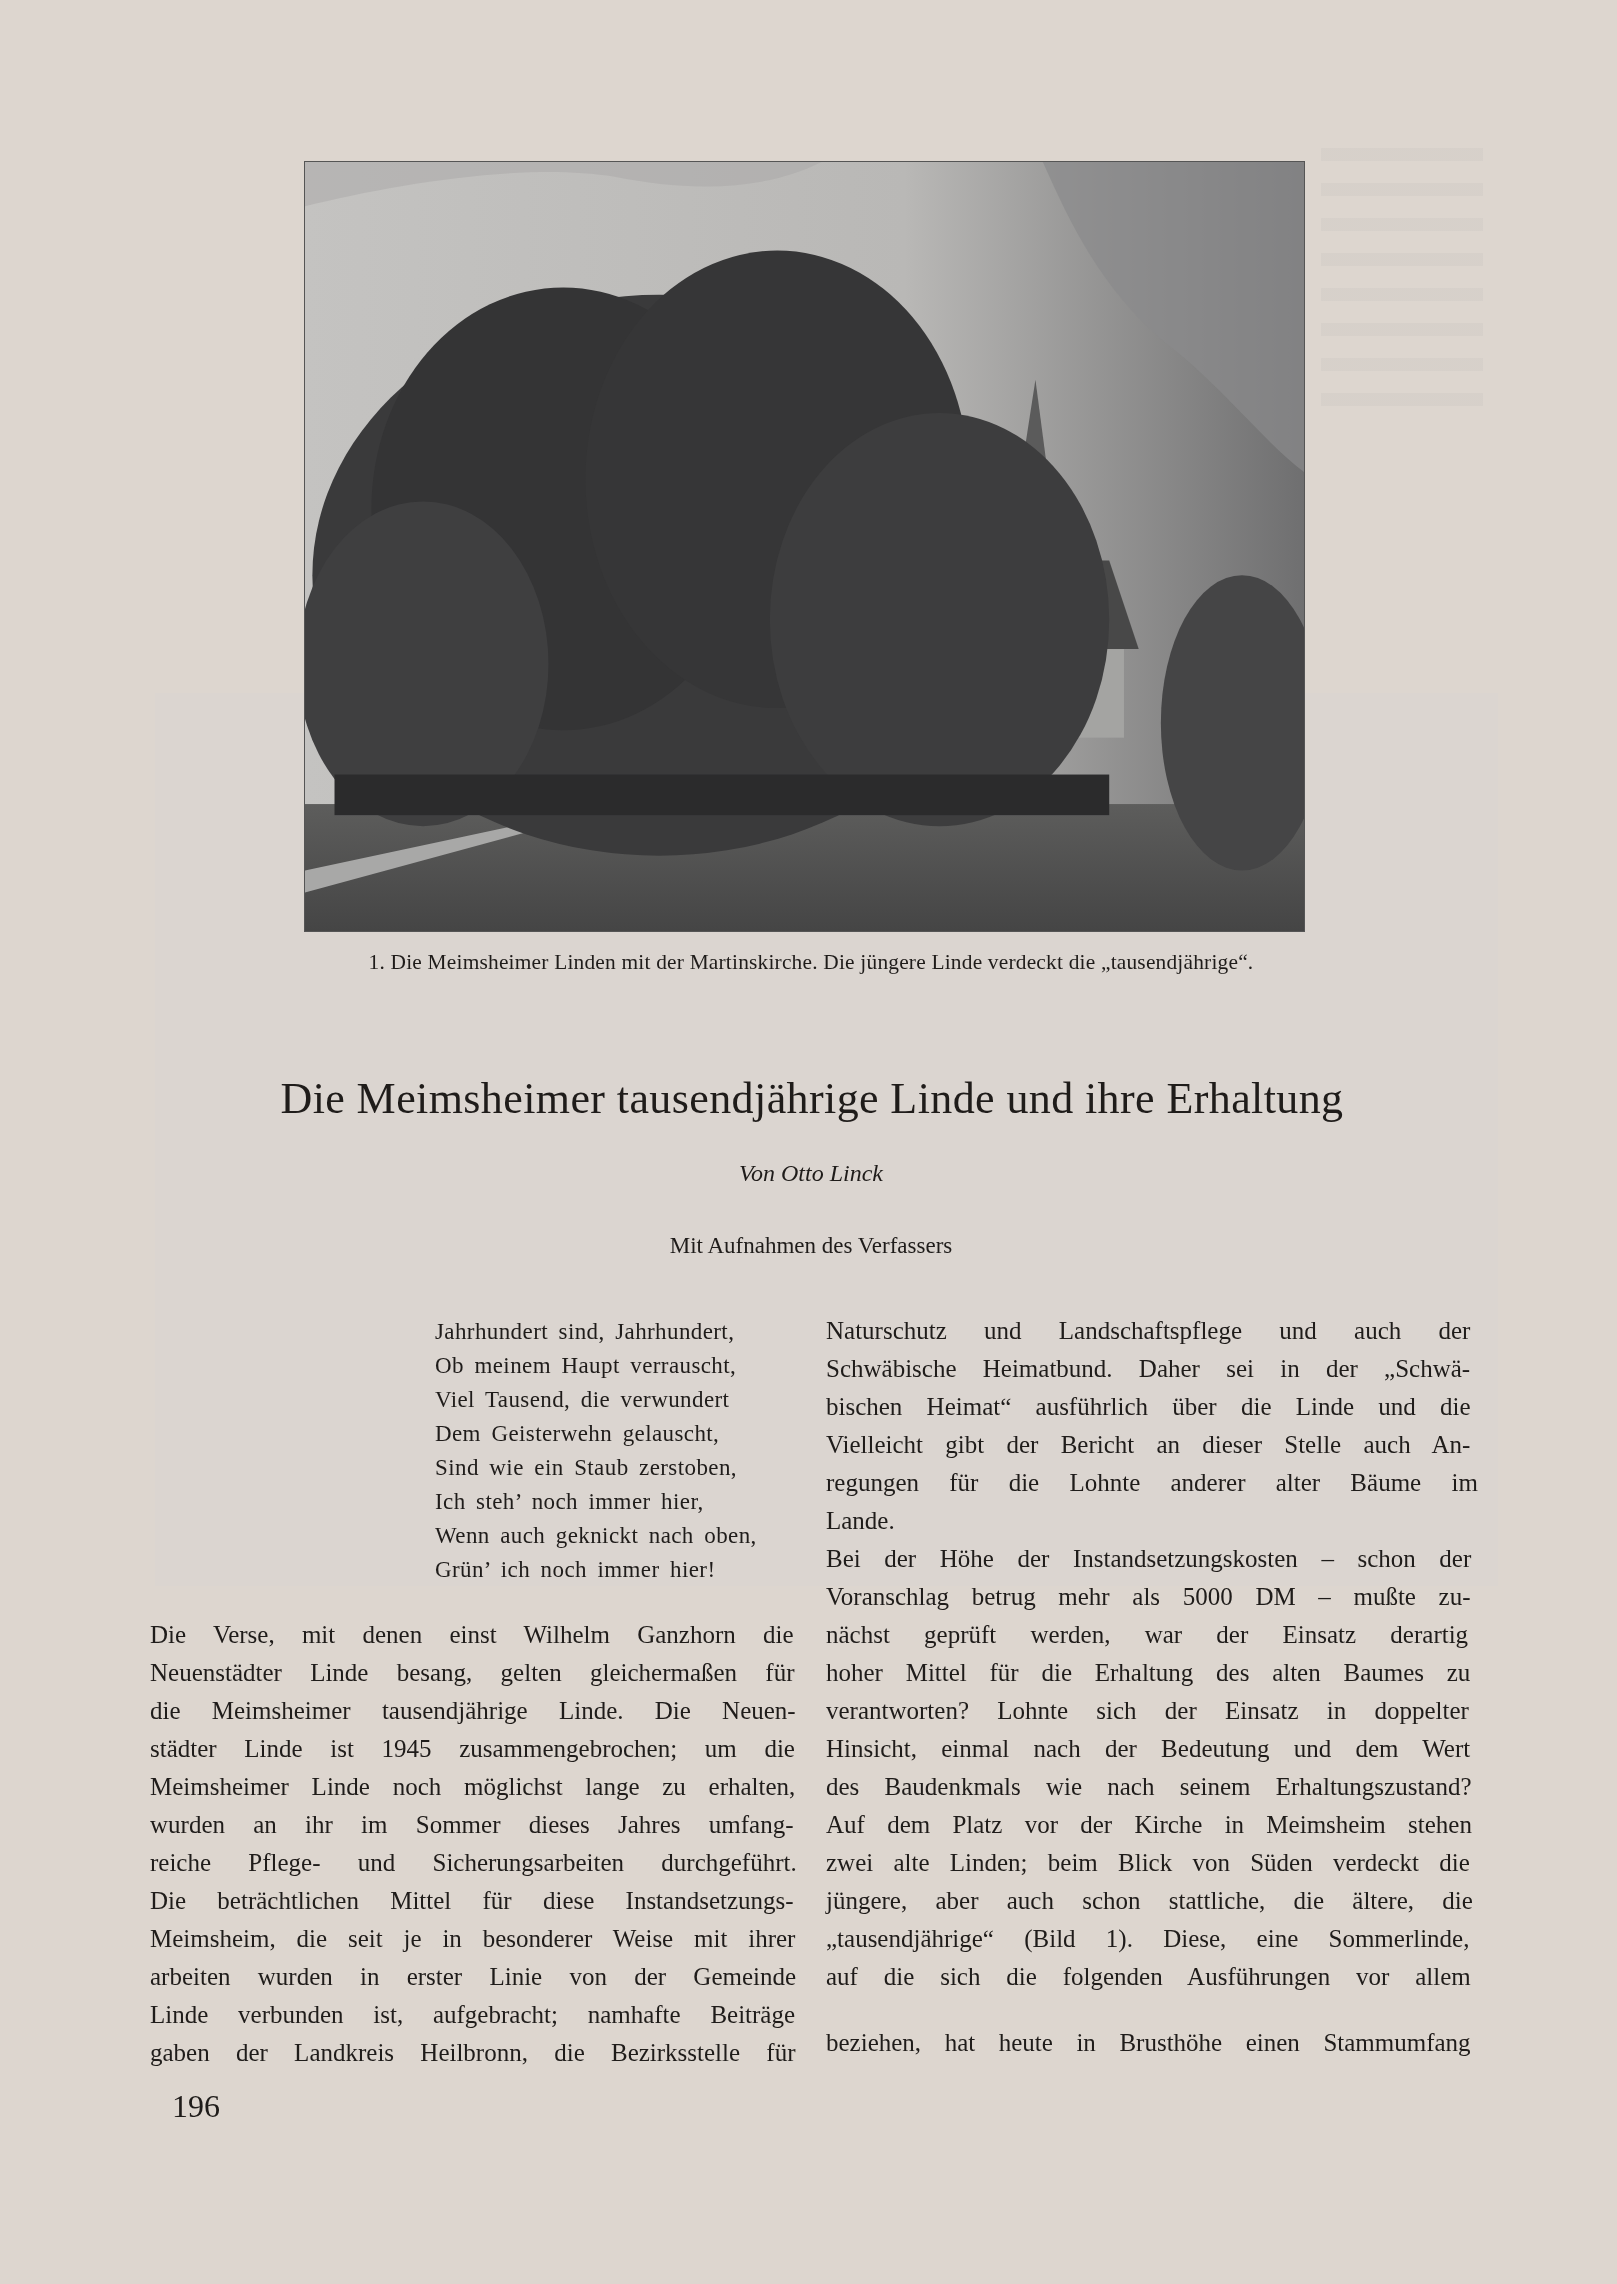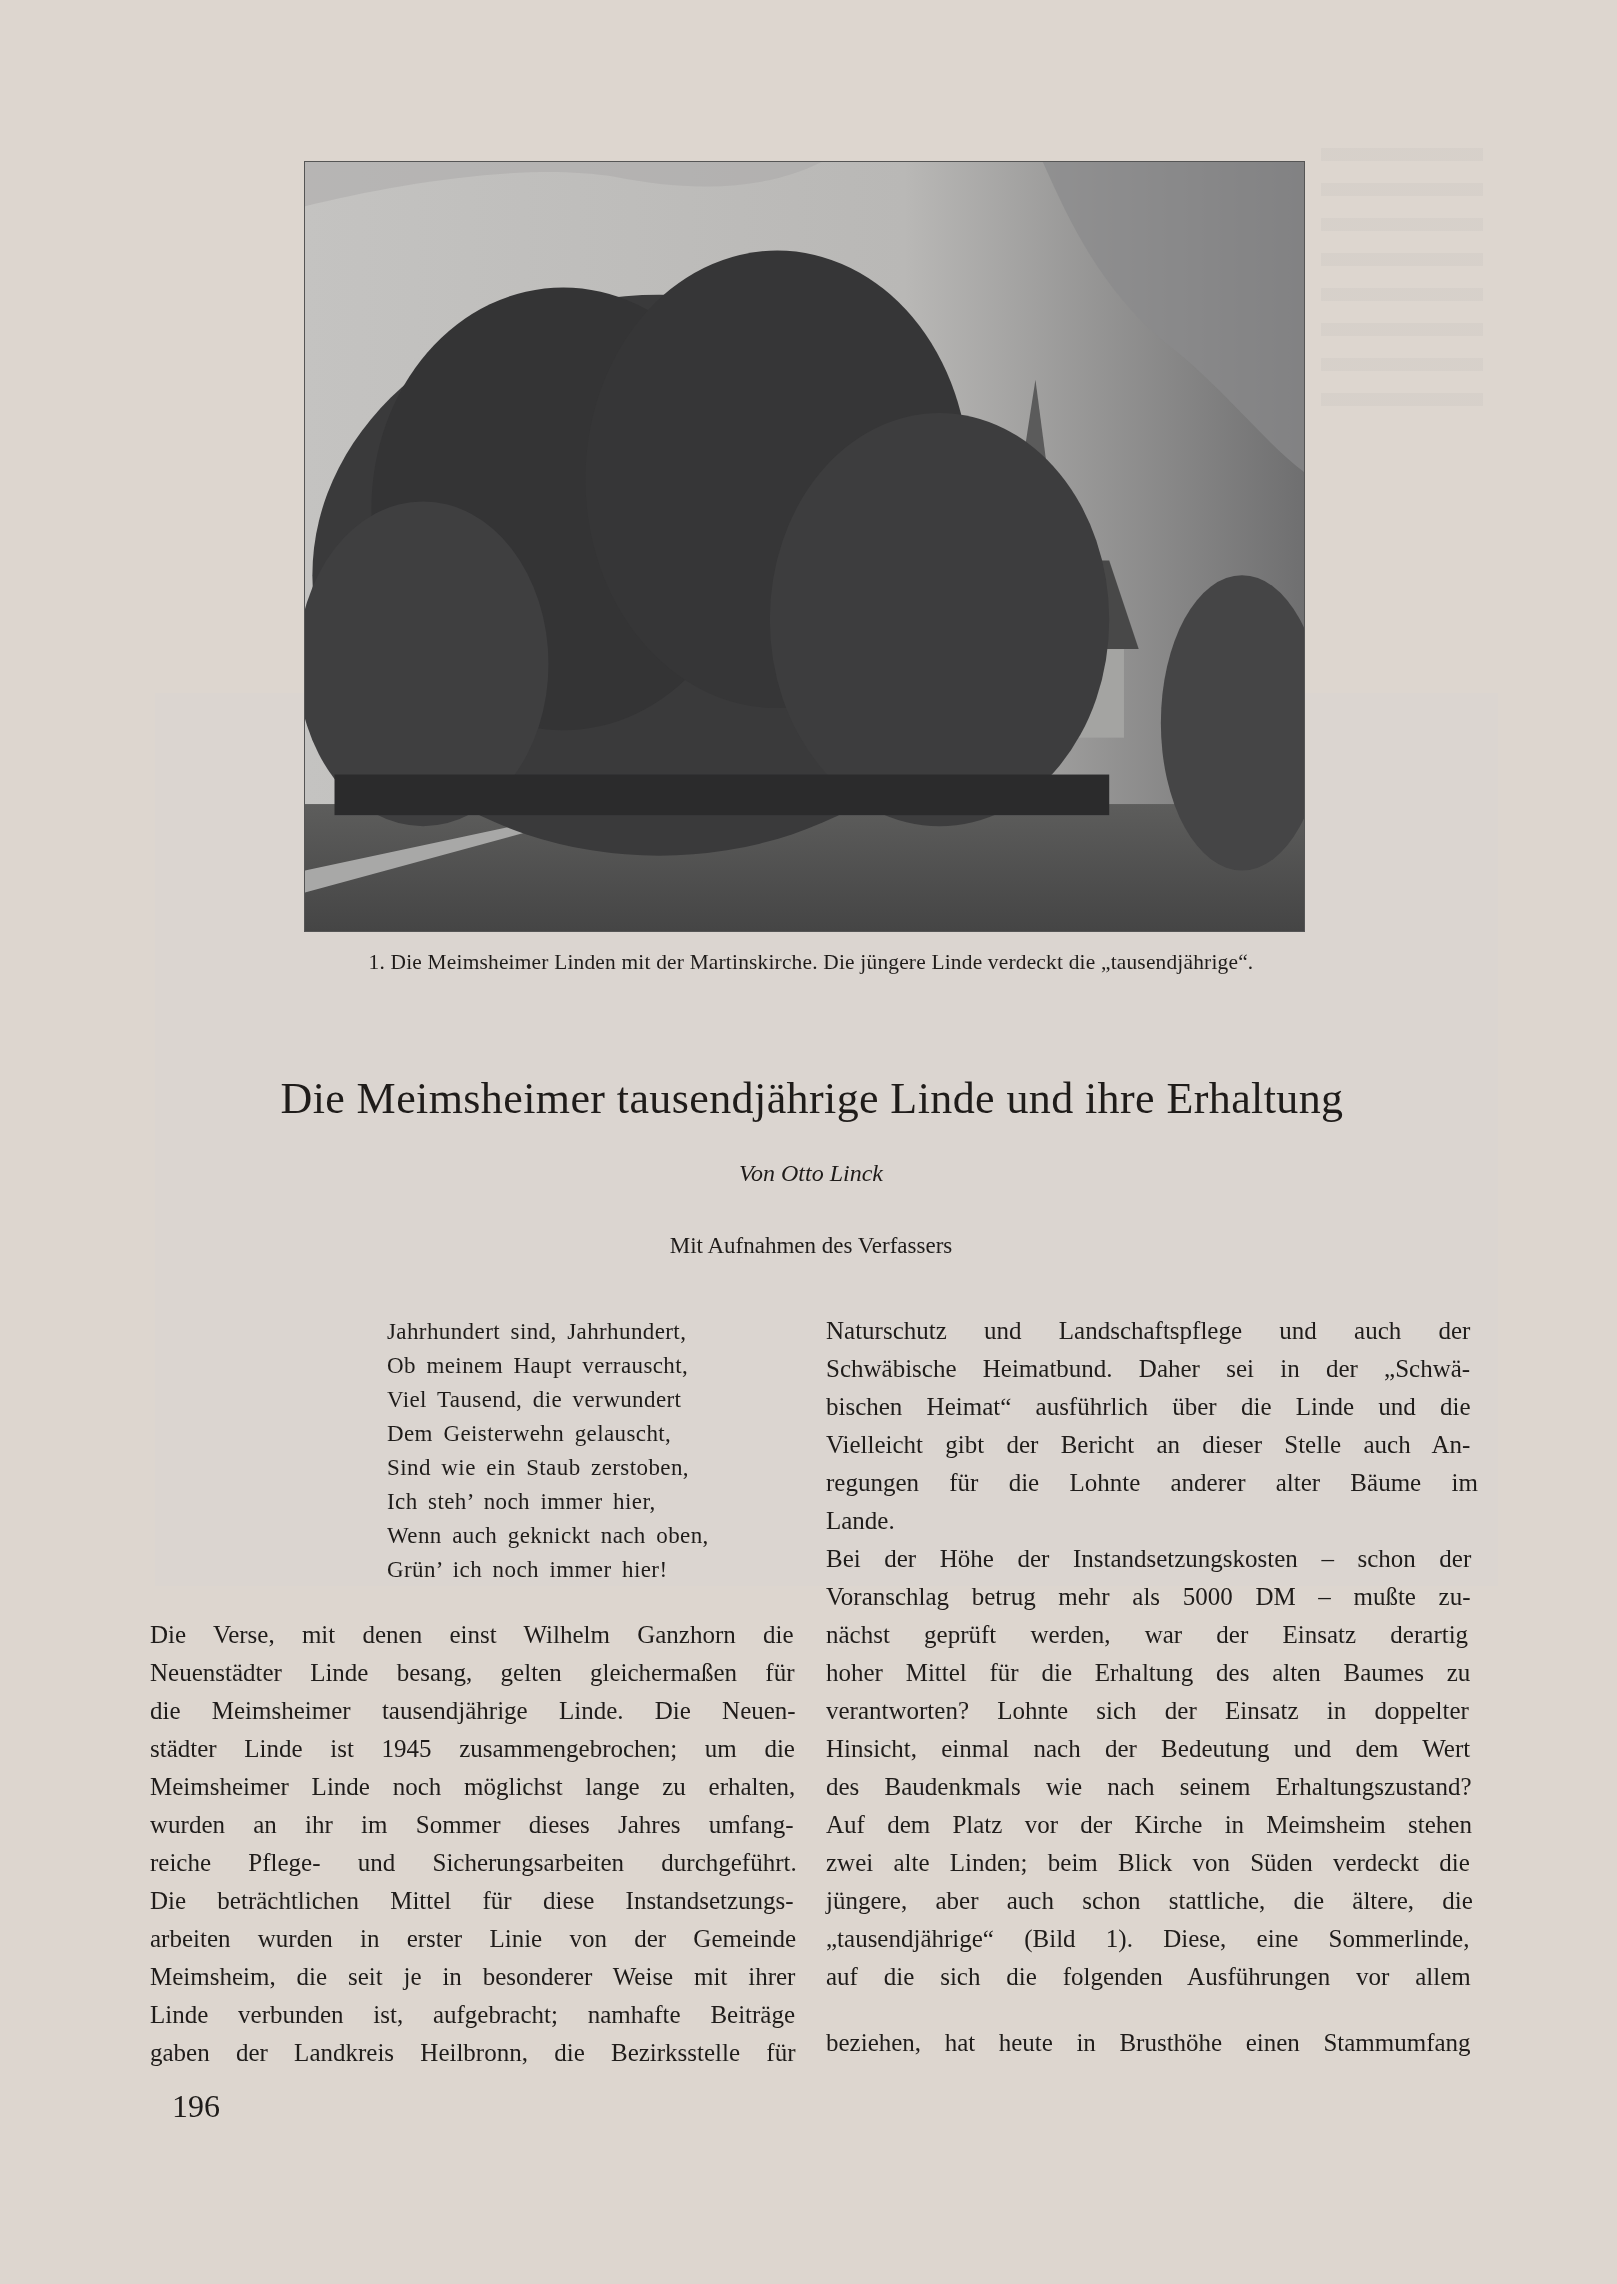--- a/index.html
+++ b/index.html
@@ -37,21 +37,21 @@
   }
   .credit {
     position: absolute; left: 221px; top: 1233px; width: 1180px; text-align: center;
     font-family: "Liberation Serif", serif; font-size: 23px;
   }
   .poem {
     position: absolute; left: 387px; top: 1315px; width: 413px;
     font-family: "Liberation Serif", serif; font-size: 23px; line-height: 34px;
     letter-spacing: 0.4px; word-spacing: 4.4px;
   }
-  .poem div { white-space: nowrap; }
+  .poem div { white-space: nowrap; margin-left: 48px; }
   .col {
     position: absolute; width: 639px;
     font-family: "Liberation Serif", serif; font-size: 25px; line-height: 38px;
     text-align: justify; text-align-last: justify;
   }
   .col div { white-space: nowrap; text-align: justify; text-align-last: justify; }
   .col div.last { text-align-last: left; }
   .col-left { left: 150px; top: 1616px; }
   .col-right { left: 826px; top: 1312px; }
   .page-num {
@@ -121,22 +121,22 @@
 
 <div class="col col-left">
   <div style="display: block; word-spacing: 21px;">Die Verse, mit denen einst Wilhelm Ganzhorn die</div>
   <div style="display: block; word-spacing: 22px;">Neuenstädter Linde besang, gelten gleichermaßen für</div>
   <div style="display: block; word-spacing: 25px;">die Meimsheimer tausendjährige Linde. Die Neuen-</div>
   <div style="display: block; word-spacing: 21.4px;">städter Linde ist 1945 zusammengebrochen; um die</div>
   <div style="display: block; word-spacing: 16.5px;">Meimsheimer Linde noch möglichst lange zu erhalten,</div>
   <div style="display: block; word-spacing: 22px;">wurden an ihr im Sommer dieses Jahres umfang-</div>
   <div style="display: block; word-spacing: 31px;">reiche Pflege- und Sicherungsarbeiten durchgeführt.</div>
   <div style="display: block; word-spacing: 25px;">Die beträchtlichen Mittel für diese Instandsetzungs-</div>
+  <div style="display: block; word-spacing: 14.6px;">Meimsheim, die seit je in besonderer Weise mit ihrer</div>
   <div style="display: block; word-spacing: 21px;">arbeiten wurden in erster Linie von der Gemeinde</div>
-  <div style="display: block; word-spacing: 14.6px;">Meimsheim, die seit je in besonderer Weise mit ihrer</div>
   <div style="display: block; word-spacing: 23.5px;">Linde verbunden ist, aufgebracht; namhafte Beiträge</div>
   <div style="display: block; word-spacing: 20px;">gaben der Landkreis Heilbronn, die Bezirksstelle für</div>
 </div>
 
 <div class="col col-right">
   <div style="display: block; word-spacing: 31px;">Naturschutz und Landschaftspflege und auch der</div>
   <div style="display: block; word-spacing: 20px;">Schwäbische Heimatbund. Daher sei in der „Schwä-</div>
   <div style="display: block; word-spacing: 18px;">bischen Heimat“ ausführlich über die Linde und die</div>
   <div style="display: block; word-spacing: 16px;">Vielleicht gibt der Bericht an dieser Stelle auch An-</div>
   <div style="display: block; word-spacing: 24px;">regungen für die Lohnte anderer alter Bäume im</div>

